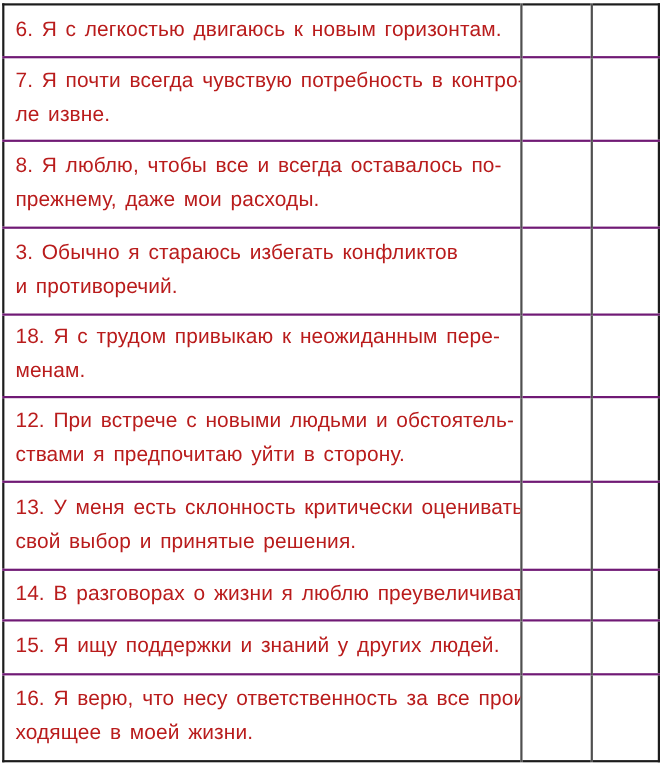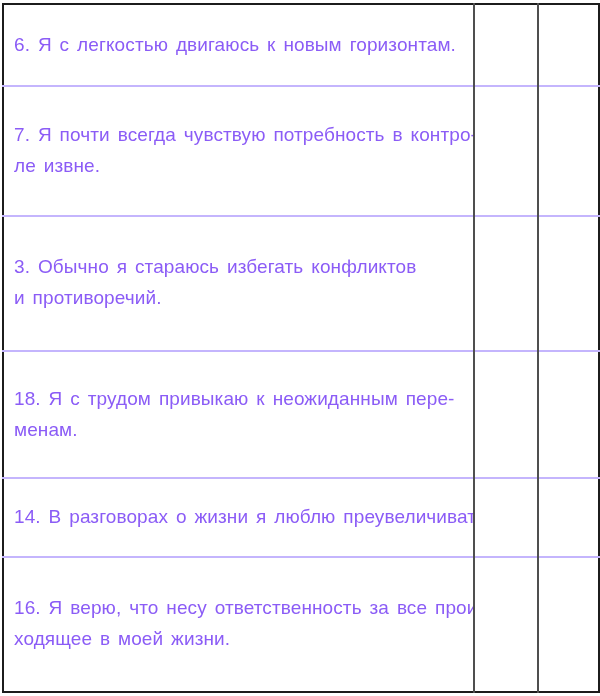--- a/index.html
+++ b/index.html
@@ -24,34 +24,34 @@
     left: 2px;
     top: 3px;
     width: 596px;
     height: 690px;
     border-collapse: collapse;
     table-layout: fixed;
     border: 2px solid #1c1c1c;
   }
   
   tr + tr td {
-    border-top: 2px solid #c4b5fd;
+    border-top: 2px solid #701a75;
   }
   
   td + td {
     border-left: 2px solid #4f4f4f;
   }
   td {
     padding: 0;
     vertical-align: middle;
     overflow: hidden;
   }
   td.stmt {
     padding: 0 4px 2px 10px;
-    color: #8b5cf6;
+    color: #b91c1c;
     font-size: 19px;
     line-height: 31px;
     word-spacing: 2.5px;
     letter-spacing: 0.1px;
     white-space: pre;
     text-align: left;
   }
   
   tr.h45 { height: 45px; }
   tr.h71 { height: 71px; }
@@ -78,33 +78,56 @@
         <td></td>
         <td></td>
       </tr>
       <tr class="h71">
         <td class="stmt">7. Я почти всегда чувствую потребность в контро-
 ле извне.</td>
         <td></td>
         <td></td>
       </tr>
       <tr class="h74">
+        <td class="stmt">8. Я люблю, чтобы все и всегда оставалось по-
+прежнему, даже мои расходы.</td>
+        <td></td>
+        <td></td>
+      </tr>
+      <tr class="h74">
         <td class="stmt">3. Обычно я стараюсь избегать конфликтов
 и противоречий.</td>
         <td></td>
         <td></td>
       </tr>
       <tr class="h70">
         <td class="stmt">18. Я с трудом привыкаю к неожиданным пере-
 менам.</td>
         <td></td>
         <td></td>
       </tr>
+      <tr class="h72">
+        <td class="stmt">12. При встрече с новыми людьми и обстоятель-
+ствами я предпочитаю уйти в сторону.</td>
+        <td></td>
+        <td></td>
+      </tr>
+      <tr class="h75">
+        <td class="stmt">13. У меня есть склонность критически оценивать
+свой выбор и принятые решения.</td>
+        <td></td>
+        <td></td>
+      </tr>
       <tr class="h43">
         <td class="stmt">14. В разговорах о жизни я люблю преувеличивать.</td>
+        <td></td>
+        <td></td>
+      </tr>
+      <tr class="h46">
+        <td class="stmt">15. Я ищу поддержки и знаний у других людей.</td>
         <td></td>
         <td></td>
       </tr>
       <tr class="h74">
         <td class="stmt">16. Я верю, что несу ответственность за все проис-
 ходящее в моей жизни.</td>
         <td></td>
         <td></td>
       </tr>
     </tbody>

